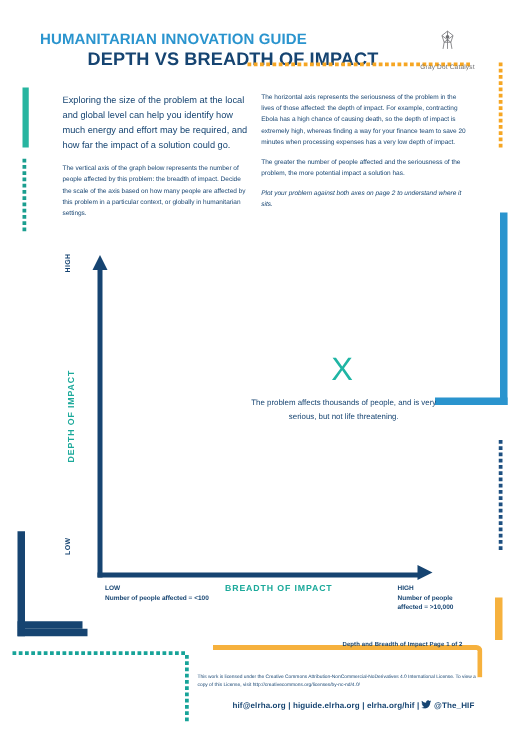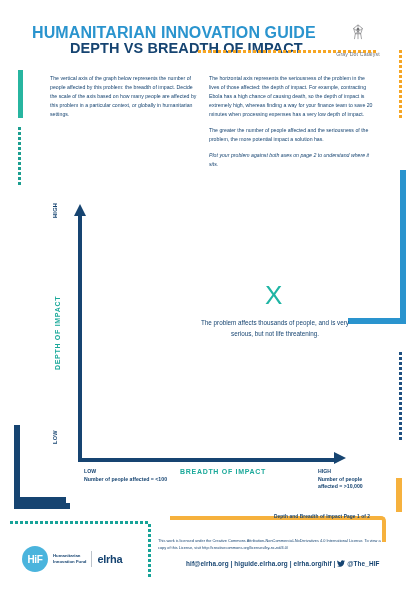--- a/index.html
+++ b/index.html
@@ -43,21 +43,21 @@
   .navy-dots-r{position:absolute;right:18px;top:352px;}
   .navy-dots-r .dot{background:#1d4f80;}
 
   .orange-foot-L{position:absolute;left:170px;top:516px;width:212px;height:22px;
                  border-top:4px solid #f6b13d;border-right:4px solid #f6b13d;
                  border-top-right-radius:5px;}
 
   .navy-topleft{position:absolute;left:14px;top:497px;width:52px;height:6px;background:#164471;}
 
   
-  .title1{position:absolute;left:32px;top:24px;font-size:16px;font-weight:bold;
+  .title1{position:absolute;left:32px;top:24px;font-size:12px;font-weight:bold;
           letter-spacing:.1px;color:#2a94ce;white-space:nowrap;}
   .title2{position:absolute;left:32px;top:40px;font-size:14.5px;font-weight:bold;
           letter-spacing:.1px;color:#164471;white-space:nowrap;margin-left:38px;}
 
   .hdr-dots{position:absolute;left:198px;top:50px;}
   .hdr-dots .dot{background:#f6a623;}
 
   .gdc{position:absolute;right:16px;top:24px;width:92px;text-align:center;}
   .gdc-mark{display:block;margin:0 auto 2px;width:18px;height:16px;}
   .gdc-txt{font-size:5.2px;color:#6d6e71;letter-spacing:.15px;white-space:nowrap;}
@@ -279,20 +279,21 @@
         <path d="M10 1 L15 5 L13 11 L7 11 L5 5 Z"></path>
         <path d="M10 1 L10 11 M5 5 L13 11 M15 5 L7 11"></path>
         <path d="M7 11 L6 17 M13 11 L14 17 M10 11 L10 17"></path>
       </g>
       <circle cx="10" cy="6" r="1.6" fill="#6d6e71"></circle>
     </svg>
     <span class="gdc-txt">Gray Dot Catalyst</span>
   </div>
 
   <div class="col-left">
+    <p class="lead">Exploring the size of the problem at the local and global level can help you identify how much energy and effort may be required, and how far the impact of a solution could go.</p>
     <p class="body">The vertical axis of the graph below represents the number of people affected by this problem: the breadth of impact. Decide the scale of the axis based on how many people are affected by this problem in a particular context, or globally in humanitarian settings.</p>
   </div>
 
   <div class="col-right">
     <p class="body">The horizontal axis represents the seriousness of the problem in the lives of those affected: the depth of impact. For example, contracting Ebola has a high chance of causing death, so the depth of impact is extremely high, whereas finding a way for your finance team to save 20 minutes when processing expenses has a very low depth of impact.</p>
     <p class="body">The greater the number of people affected and the seriousness of the problem, the more potential impact a solution has.</p>
     <p class="body italic">Plot your problem against both axes on page 2 to understand where it sits.</p>
   </div>
 
   <div class="chart">
@@ -324,23 +325,14 @@
   <div class="license">This work is licensed under the Creative Commons Attribution-NonCommercial-NoDerivatives 4.0 International License. To view a copy of this License, visit http://creativecommons.org/licenses/by-nc-nd/4.0/</div>
 
   <div class="contact">
     <span>hif@elrha.org  |  higuide.elrha.org  |  elrha.org/hif  |</span>
     <svg class="tw" viewBox="0 0 16 13">
       <path fill="#164471" d="M16 1.5a6.5 6.5 0 0 1-1.9.5A3.3 3.3 0 0 0 15.5.2a6.6 6.6 0 0 1-2.1.8A3.3 3.3 0 0 0 7.8 4a9.3 9.3 0 0 1-6.8-3.4 3.3 3.3 0 0 0 1 4.4A3.3 3.3 0 0 1 .5 4.6a3.3 3.3 0 0 0 2.6 3.2 3.3 3.3 0 0 1-1.5.1 3.3 3.3 0 0 0 3.1 2.3A6.6 6.6 0 0 1 0 11.6a9.3 9.3 0 0 0 5 1.5c6 0 9.3-5 9.3-9.3v-.4A6.6 6.6 0 0 0 16 1.5z"></path>
     </svg>
     <span>@The_HIF</span>
   </div>
 
-  <div class="hif">
-    <span class="hif-circle">HiF</span>
-    <span class="hif-txt">
-      <span>Humanitarian</span><br>
-      <span>Innovation Fund</span>
-    </span>
-    <span class="hif-div"></span>
-    <span class="elrha">elrha</span>
-  </div>
 
 </div>
 
 </body></html>

